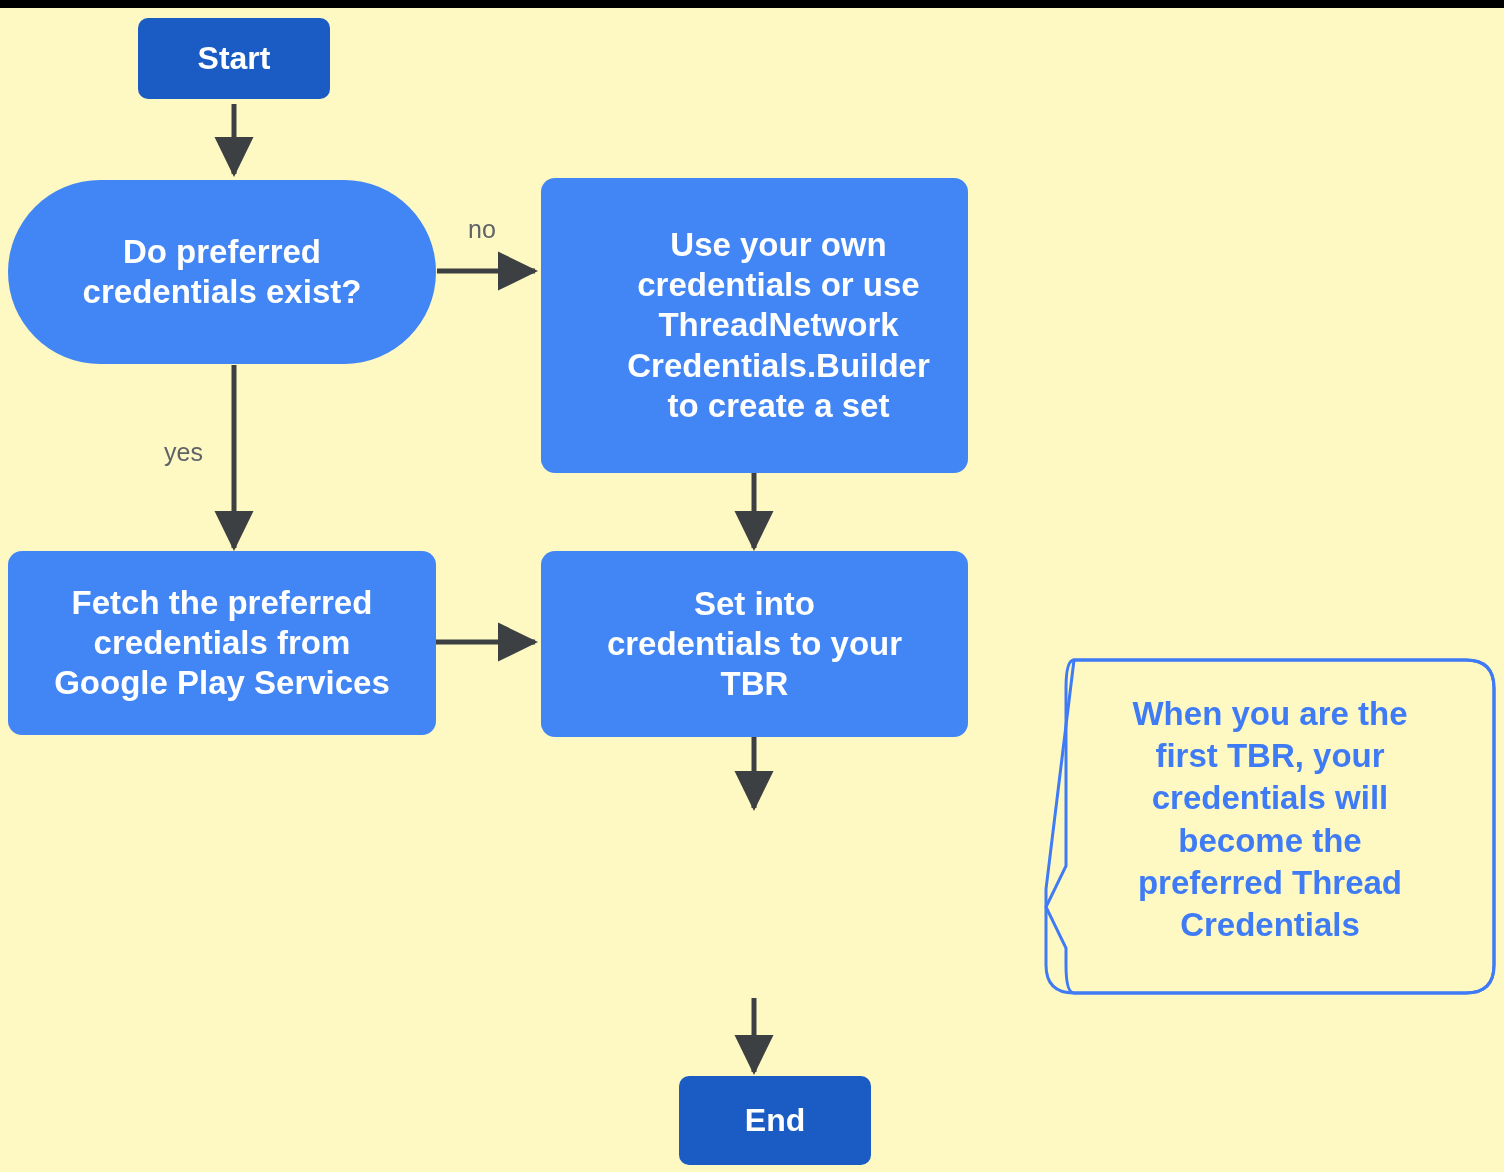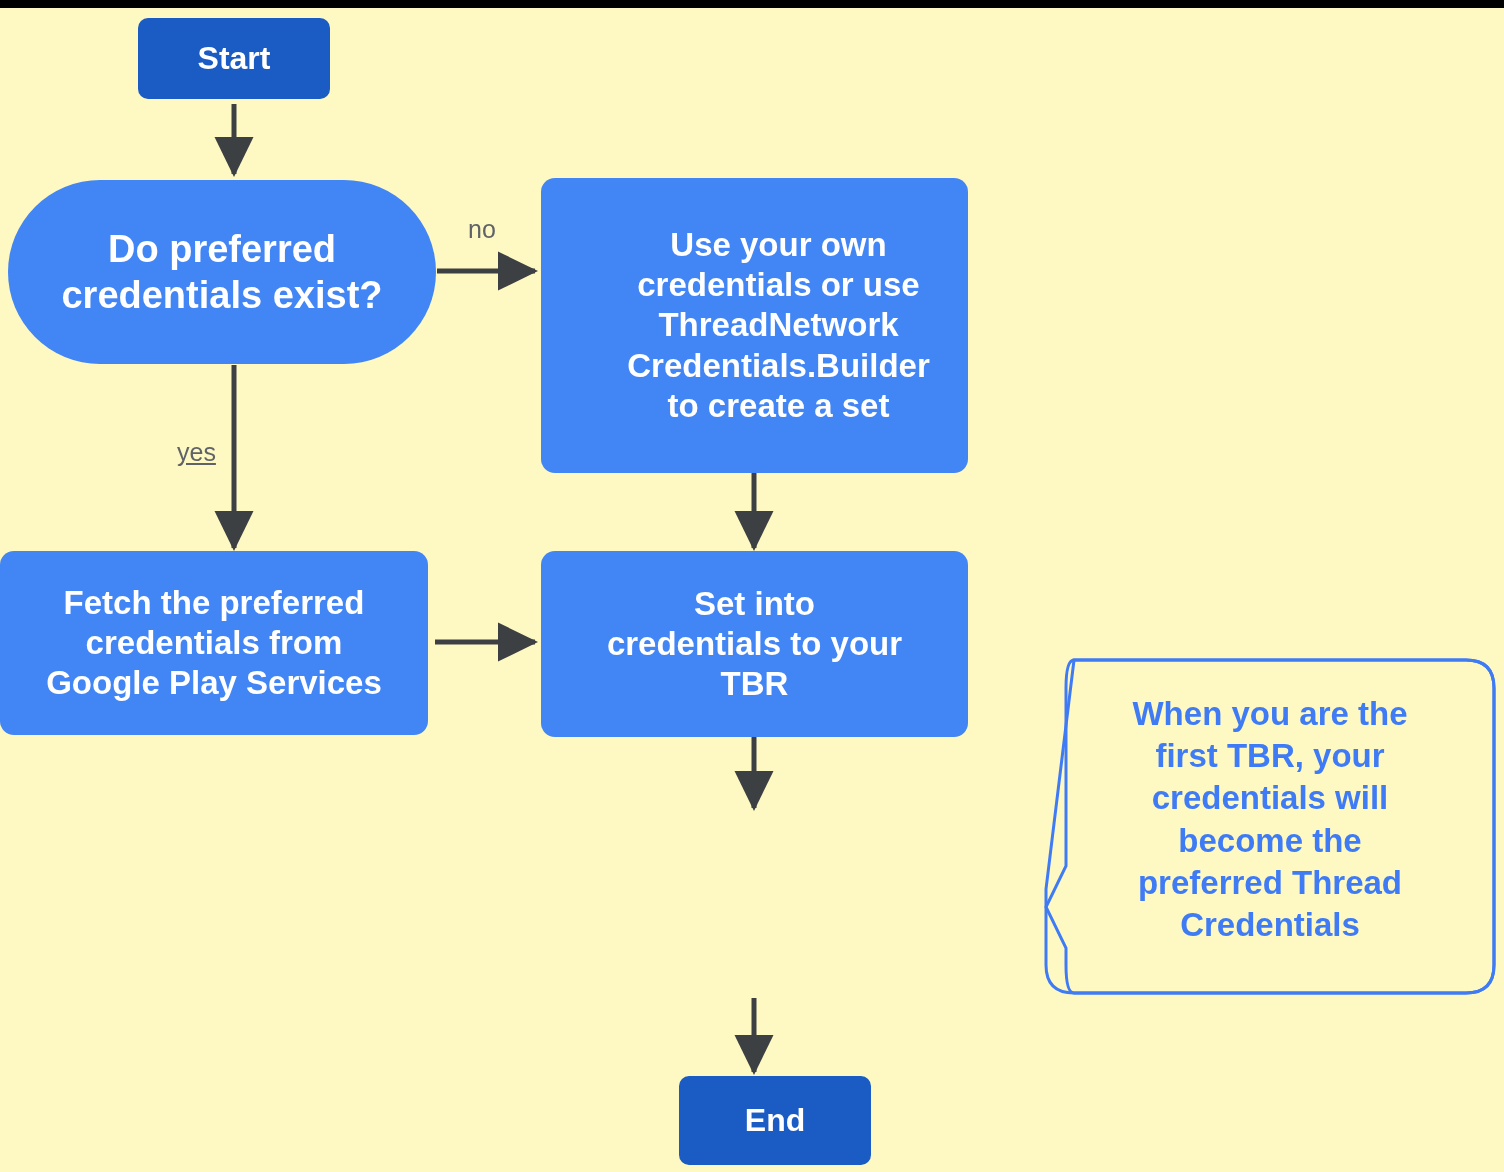--- a/index.html
+++ b/index.html
@@ -35,21 +35,21 @@
     font-size: 32px;
   }
   .process {
     background: #4285f4;
     border-radius: 14px;
     font-size: 33px;
   }
   .decision {
     background: #4285f4;
     border-radius: 999px;
-    font-size: 38px;
+    font-size: 33px;
   }
   .edge-label {
     position: absolute;
     color: #5f6368;
     font-family: "Liberation Sans", sans-serif;
     font-size: 25px;
     font-weight: normal;
     line-height: 1;
   }
   svg.arrows {
@@ -116,34 +116,34 @@
 
   <div class="node decision" style="left:8px; top:172px; width:428px; height:184px;">Do preferred
 credentials exist?</div>
 
   <div class="node process" style="left:541px; top:170px; width:427px; height:295px;padding-left:48px;">Use your own
 credentials or use
 ThreadNetwork
 Credentials.Builder
 to create a set</div>
 
-  <div class="node process" style="left:0; top:543px; width:428px; height:184px;">Fetch the preferred
+  <div class="node process" style="left:8px; top:543px; width:428px; height:184px;">Fetch the preferred
 credentials from
 Google Play Services</div>
 
   <div class="node process" style="left:541px; top:543px; width:427px; height:186px;">Set into
 credentials to your
 TBR</div>
 
 
   <div class="node terminal" style="left:679px; top:1068px; width:192px; height:89px;">End</div>
 
   <div class="edge-label" style="left:468px; top:209px;">no</div>
 
-  <div class="edge-label" style="left:177px; top:432px;text-decoration:underline;">yes</div>
+  <div class="edge-label" style="left:164px; top:432px;">yes</div>
 
   <div class="callout" style="left:1044px; top:650px; width:452px; height:323px;">
     <svg class="callout-shape" width="452" height="337" viewBox="0 0 452 337">
       <path d="M 30 2 L 422 2 Q 450 2 450 30 L 450 307 Q 450 335 422 335 L 30 335 Q 2 335 2 307 L 2 231 L 2 231 L 2 231 Z" fill="none" stroke="#3f7bf5" stroke-width="3"></path>
       <path d="M 30 2 L 422 2 Q 450 2 450 30 L 450 307 Q 450 335 422 335 L 30 335 Q 22 335 22 307 L 22 290 L 2 249 L 22 208 L 22 30 Q 22 2 30 2 Z" fill="none" stroke="#3f7bf5" stroke-width="3"></path>
     </svg>
     <span class="callout-text">When you are the
 first TBR, your
 credentials will
 become the

